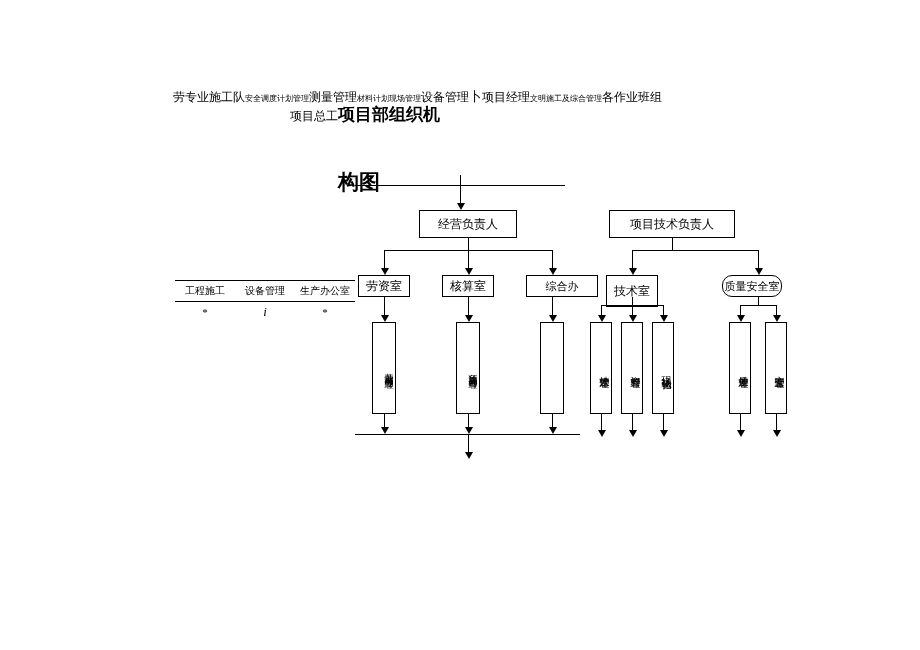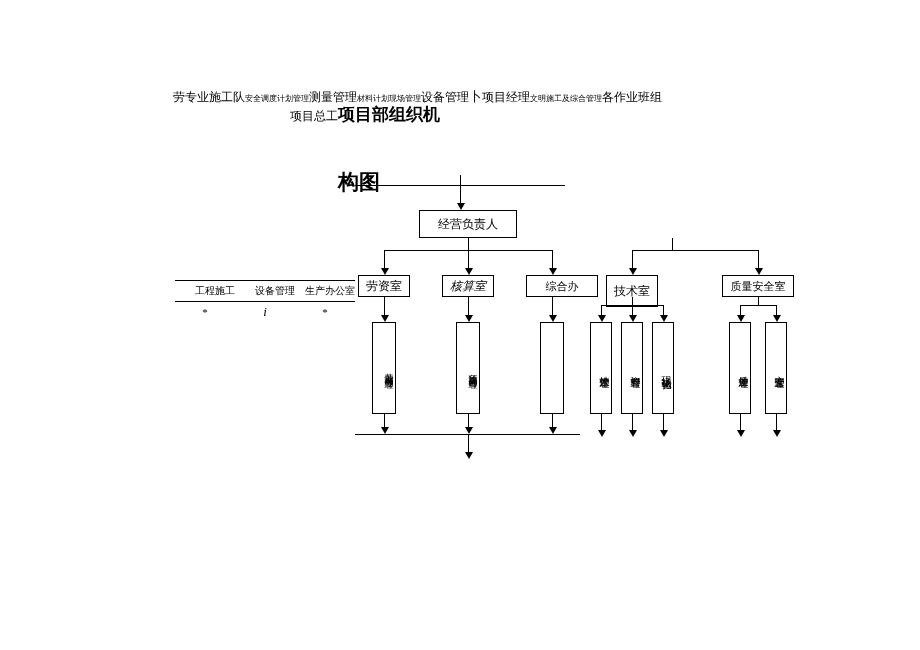--- a/index.html
+++ b/index.html
@@ -103,21 +103,21 @@
       width: 180px;
     }
     .lt-row1 {
       border-top: 1.5px solid #000;
       border-bottom: 1px solid #000;
       height: 22px;
       display: flex;
       align-items: center;
       font-size: 10px;
     }
-    .lt-row1 > div { flex: 1; text-align: right; }
+    .lt-row1 > div { flex: 1; text-align: center; }
     .lt-row2 {
       height: 20px;
       display: flex;
       align-items: center;
       font-size: 11px;
     }
     .lt-row2 > div { flex: 1; text-align: center; }
     .lt-row2 .italic { font-style: italic; font-family: serif; font-size: 13px;}
     .lt-row3 {
       border-top: 1px solid #000;
@@ -153,20 +153,23 @@
 
 <div class="diagram">
 
   <div class="line hline" style="left:355px;top:10px;width:210px;"></div>
   <div class="line vline" style="left:460px;top:0px;height:10px;"></div>
   <div class="arrow-down" style="left:456.5px;top:28px;"></div>
   <div class="line vline" style="left:460px;top:10px;height:20px;"></div>
 
   <div class="box" style="left:419px;top:35px;width:98px;height:28px;">
     <span>经营负责人</span>
+  </div>
+  <div class="box" style="left:609px;top:35px;width:126px;height:28px;">
+    <span>项目技术负责人</span>
   </div>
 
   <div class="line vline" style="left:468px;top:63px;height:12px;"></div>
   <div class="line hline" style="left:384px;top:75px;width:168px;"></div>
   <div class="line vline" style="left:384px;top:75px;height:20px;"></div>
   <div class="line vline" style="left:468px;top:75px;height:20px;"></div>
   <div class="line vline" style="left:552px;top:75px;height:20px;"></div>
   <div class="arrow-down" style="left:380.5px;top:93px;"></div>
   <div class="arrow-down" style="left:464.5px;top:93px;"></div>
   <div class="arrow-down" style="left:548.5px;top:93px;"></div>
@@ -174,30 +177,30 @@
   <div class="line vline" style="left:672px;top:63px;height:12px;"></div>
   <div class="line hline" style="left:632px;top:75px;width:126px;"></div>
   <div class="line vline" style="left:632px;top:75px;height:20px;"></div>
   <div class="line vline" style="left:758px;top:75px;height:20px;"></div>
   <div class="arrow-down" style="left:628.5px;top:93px;"></div>
   <div class="arrow-down" style="left:754.5px;top:93px;"></div>
 
   <div class="box" style="left:358px;top:100px;width:52px;height:22px;">
     <span>劳资室</span>
   </div>
-  <div class="box" style="left:442px;top:100px;width:52px;height:22px;font-style:italic;">
+  <div class="box" style="left:442px;top:100px;width:52px;height:22px;">
     <span>核算室</span>
   </div>
   <div class="box" style="left:526px;top:100px;width:72px;height:22px;font-size:11px;">
     <span>综合办</span>
   </div>
   <div class="box" style="left:606px;top:100px;width:52px;height:32px;">
     <span>技术室</span>
   </div>
-  <div class="box" style="left:722px;top:100px;width:72px;height:22px;font-size:11px;">
+  <div class="box" style="left:722px;top:100px;width:60px;height:22px;font-size:11px;border-radius:10px;">
     <span>质量安全室</span>
   </div>
 
   <div class="line vline" style="left:384px;top:122px;height:20px;"></div>
   <div class="arrow-down" style="left:380.5px;top:140px;"></div>
 
   <div class="line vline" style="left:468px;top:122px;height:20px;"></div>
   <div class="arrow-down" style="left:464.5px;top:140px;"></div>
 
   <div class="line vline" style="left:552px;top:122px;height:20px;"></div>

